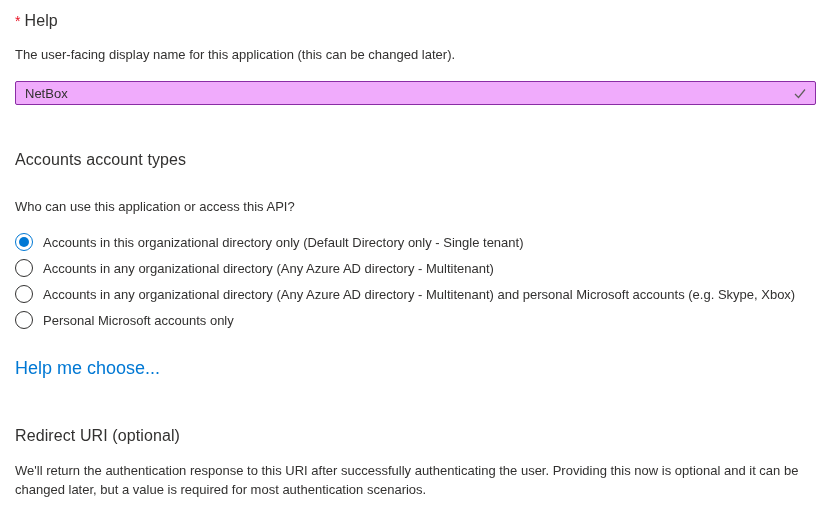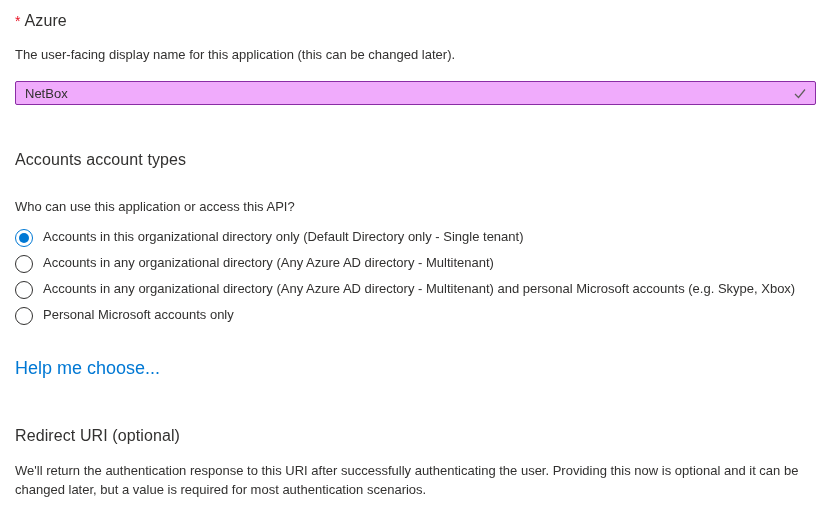--- a/index.html
+++ b/index.html
@@ -54,21 +54,21 @@
   .name-title-row { padding-top: 0; }
   .name-desc { margin-top: 15px; }
   .name-input-wrap { margin-top: 17px; width: 801px; }
 
   
   .account-section { margin-top: 46px; }
   .account-question { margin-top: 28px; font-size: 13px; }
   .radio-group { margin-top: 13px; }
   .radio-row {
     display: flex;
-    align-items: flex-start;
+    align-items: center;
     height: 26px;
     cursor: pointer;
   }
   .radio-circle {
     width: 18px; height: 18px;
     border: 1px solid #323130;
     border-radius: 50%;
     flex: 0 0 auto;
     position: relative;
     background: #fff;
@@ -122,21 +122,21 @@
   }
   .uri-input-wrap { margin-left: 13px; width: 421px; }
   .uri-input-wrap .text-input { height: 26px; }
 </style>
 </head>
 <body>
 
 <div class="page">
 
   <div class="name-title-row">
-    <span class="section-title"><span class="required-marker">*</span><span>Azure</span></span>
+    <span class="section-title"><span class="required-marker">*</span><span>Help</span></span>
   </div>
 
   <p class="desc name-desc">The user-facing display name for this application (this can be changed later).</p>
 
   <div class="input-wrap name-input-wrap">
     <input class="text-input" type="text" value="NetBox" style="">
     <span class="check-icon">
       <svg width="14" height="14" viewBox="0 0 14 14">
         <polyline points="2,8 5.5,11.5 12,3.5" fill="none" stroke="#605e5c" stroke-width="1.2"></polyline>
       </svg>

